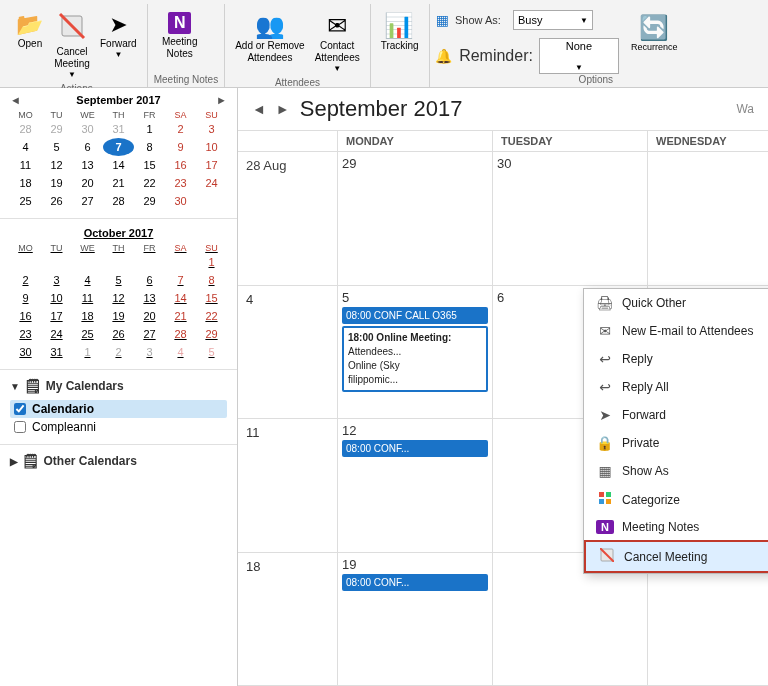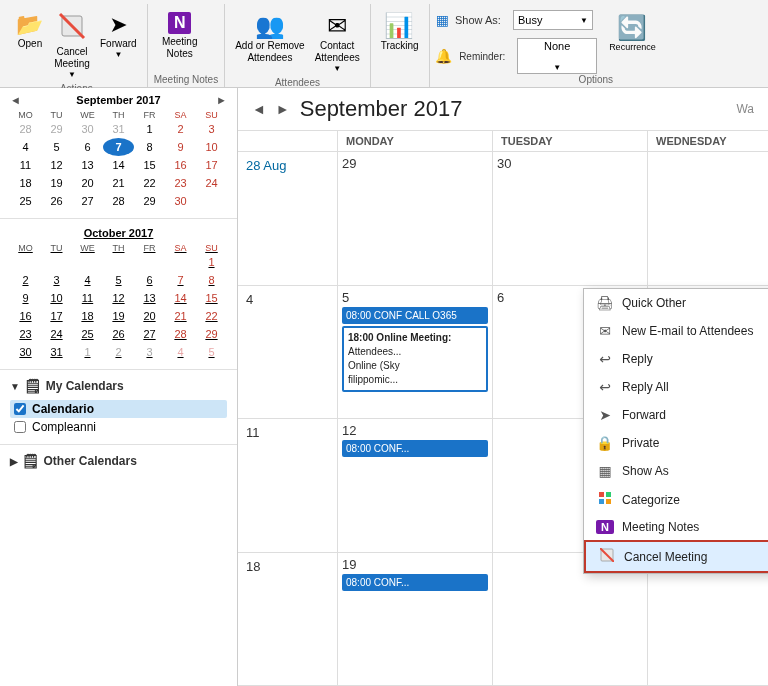--- a/index.html
+++ b/index.html
@@ -76,21 +76,21 @@
         <div style="display:flex;align-items:center;gap:6px;">
           <span style="font-size:14px;color:#1a73c8;">▦</span>
           <span style="font-size:11px;color:#333;min-width:52px;">Show As:</span>
           <div style="border:1px solid #aaa;background:white;font-size:11px;padding:1px 4px;min-width:80px;display:flex;align-items:center;justify-content:space-between;cursor:pointer;height:20px;">
             <span>Busy</span>
             <span style="font-size:8px;">▼</span>
           </div>
         </div>
         <div style="display:flex;align-items:center;gap:6px;">
           <span style="font-size:14px;">🔔</span>
-          <span style="font-size:10px;color:#333;min-width:52px;">Reminder:</span>
+          <span style="font-size:16px;color:#333;min-width:52px;">Reminder:</span>
           <div style="border:1px solid #aaa;background:white;font-size:11px;padding:1px 4px;min-width:80px;display:flex;align-items:center;justify-content:space-between;cursor:pointer;height:36px;flex-direction:column;">
             <span>None</span>
             <span style="font-size:8px;">▼</span>
           </div>
         </div>
       </div>
       <div style="display:flex;flex-direction:column;align-items:center;font-size:9px;cursor:pointer;padding:4px;border-radius:2px;justify-content:flex-start;">
         <span style="font-size:24px;">🔄</span>
         <span style="font-size:9px;text-align:center;">Recurrence</span>
       </div>
@@ -289,21 +289,21 @@
     </div>
 
     <div style="display:grid;grid-template-columns:100px 1fr 1fr 120px;border-bottom:1px solid #ddd;">
       <div style="font-size:11px;font-weight:bold;color:#555;padding:4px 8px;border-right:1px solid #ddd;text-transform:uppercase;"></div>
       <div style="font-size:11px;font-weight:bold;color:#555;padding:4px 8px;border-right:1px solid #ddd;text-transform:uppercase;">MONDAY</div>
       <div style="font-size:11px;font-weight:bold;color:#555;padding:4px 8px;border-right:1px solid #ddd;text-transform:uppercase;">TUESDAY</div>
       <div style="font-size:11px;font-weight:bold;color:#555;padding:4px 8px;text-transform:uppercase;">WEDNESDAY</div>
     </div>
 
     <div style="display:grid;grid-template-columns:100px 1fr 1fr 120px;border-bottom:1px solid #ddd;flex:1;">
-      <div style="border-right:1px solid #ddd;font-size:13px;color:#0369a1;padding:6px 8px;">28 Aug</div>
+      <div style="border-right:1px solid #ddd;font-size:13px;color:#404040;padding:6px 8px;">28 Aug</div>
       <div style="border-right:1px solid #ddd;padding:4px;min-height:70px;">
         <div style="font-size:13px;color:#333;margin-bottom:2px;">29</div>
       </div>
       <div style="border-right:1px solid #ddd;padding:4px;min-height:70px;">
         <div style="font-size:13px;color:#333;margin-bottom:2px;">30</div>
       </div>
       <div style="padding:4px;min-height:70px;"></div>
     </div>
 
     <div style="display:grid;grid-template-columns:100px 1fr 1fr 120px;border-bottom:1px solid #ddd;flex:1;position:relative;">

